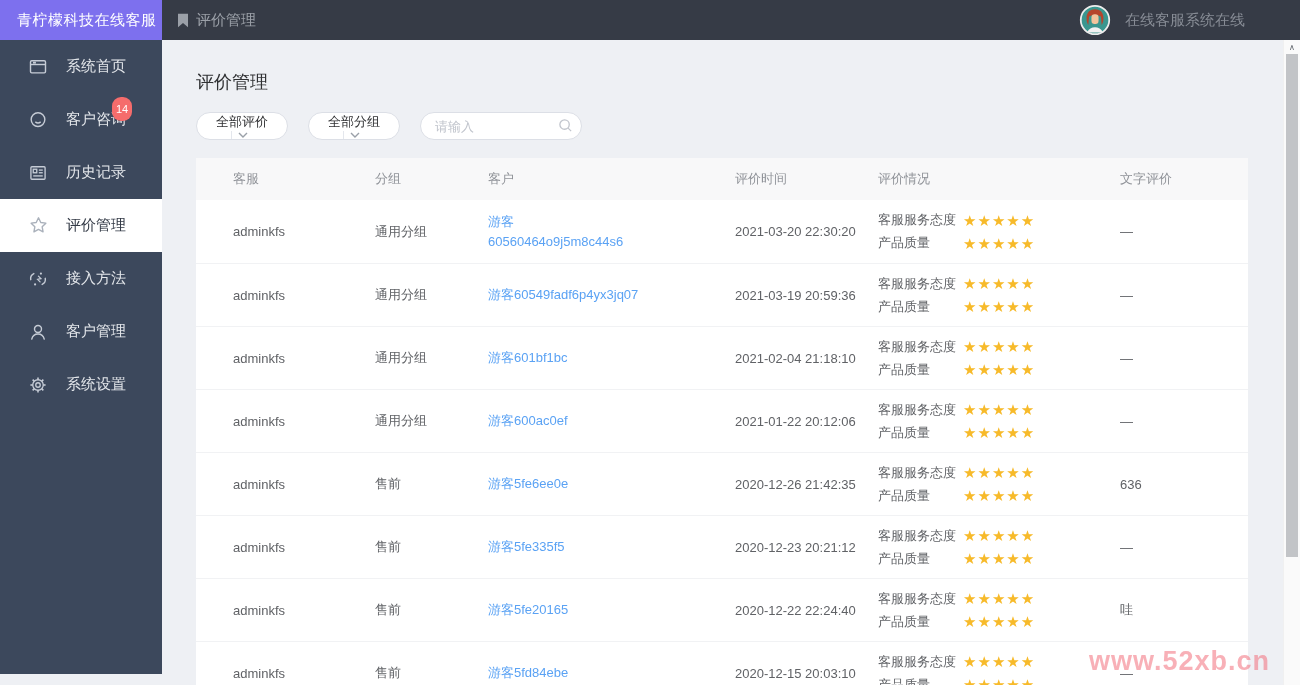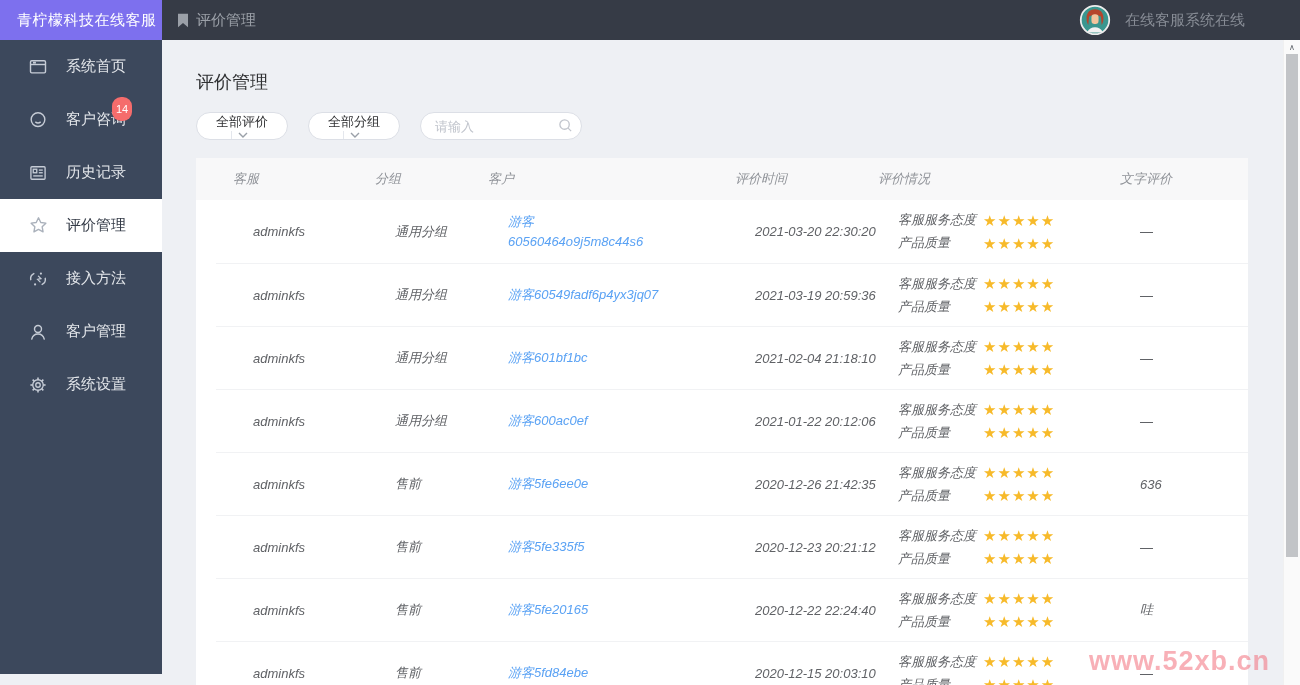--- a/index.html
+++ b/index.html
@@ -51,23 +51,23 @@
     outline:none; background:#fff;
     font-family:"Liberation Sans","DejaVu Sans",sans-serif; }
   .searchbox input::placeholder { color:#c0c4cc; }
   .search-ic { position:absolute; right:9px; top:6px; color:#c0c4cc; }
 
   
   .card { margin:18px 34px 0 34px; width:1052px; background:#fff;
     border-radius:3px; }
   .t-head, .t-row { display:grid;
     grid-template-columns:142px 113px 247px 143px 242px 1fr;
-    padding-left:37px; align-items:center;font-style:italic; }
+    padding-left:37px; align-items:center; }
   .t-head { height:42px; background:#f8f8f9; color:#909399; font-size:13px; }
-  .t-row { height:63px; font-size:13px; color:#606266; background:#fff;margin-left:20px; }
+  .t-row { height:63px; font-size:13px; color:#606266; background:#fff; }
   .t-row + .t-row { border-top:1px solid #f1f2f4; }
   .c-customer { max-width:160px; line-height:20px; color:#5aa2f4;
     word-break:break-word; cursor:pointer; text-decoration:none; display:block; }
   .rating { display:flex; flex-direction:column; justify-content:center; }
   .r-line { display:flex; align-items:center; height:23px; }
   .r-label { width:85px; color:#606266; }
   .r-stars { color:#f7ba2a; font-size:15px; letter-spacing:1px; line-height:1; }
 
   
   .scrollbar { position:fixed; right:0; top:40px; bottom:0; width:17px;

